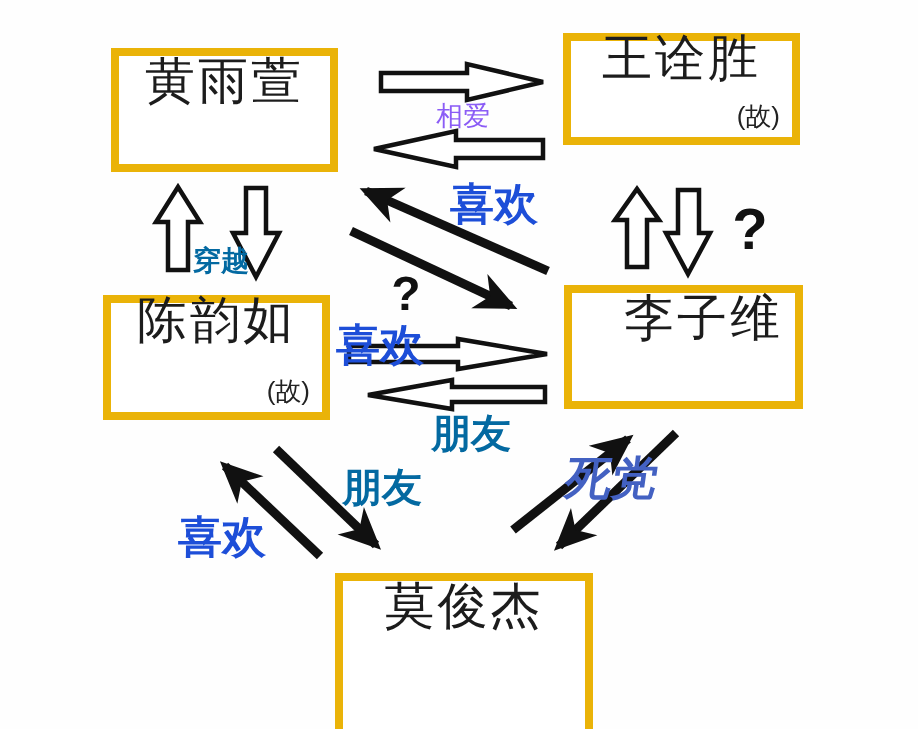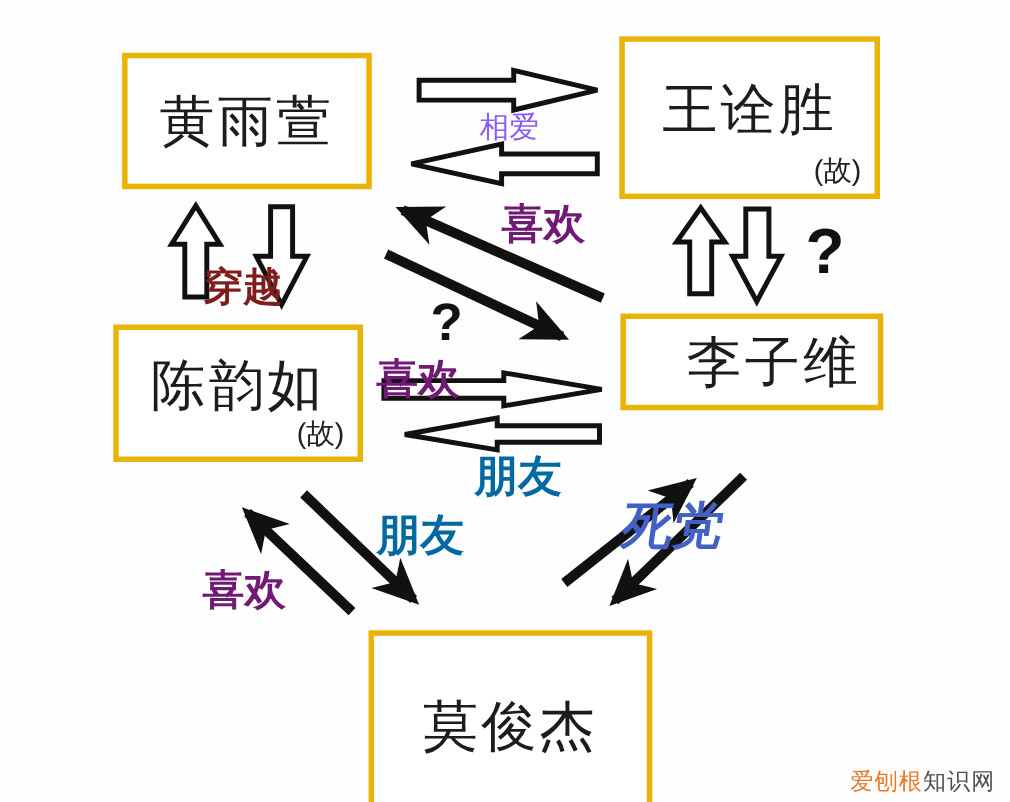--- a/index.html
+++ b/index.html
@@ -7,23 +7,23 @@
     position:relative;
     width:918px;height:729px;
     background:#fefefe;
     overflow:hidden;
     font-family:"Liberation Sans","DejaVu Sans",sans-serif;
   }
   .arrows{position:absolute;left:0;top:0;z-index:1;}
   .node{
     position:absolute;
     background:#ffffff;
-    border:5px solid #eab308;
+    border:8px solid #eab308;
     box-sizing:border-box;
-    display:flex;align-items:center;justify-content:center;
+    display:flex;align-items:flex-start;justify-content:center;
     z-index:2;
   }
   .node-name{
     font-size:50px;
     color:#1c1c1c;
     letter-spacing:3px;
     line-height:1;
     white-space:nowrap;
   }
   .node-status{
@@ -34,24 +34,24 @@
   }
   .shift-up .node-name{transform:translateY(-8px);}
   .edge-label{
     position:absolute;
     transform:translate(-50%,-50%);
     white-space:nowrap;
     line-height:1;
     z-index:3;
   }
   .lbl-plain{font-size:27px;font-weight:400;color:#8b5cf6;}
-  .lbl-black-bold{font-size:36px;font-weight:700;color:#7f1d1d;}
+  .lbl-black-bold{font-size:28px;font-weight:700;color:#0369a1;}
   .lbl-q-big{font-size:58px;font-weight:800;color:#111111;}
   .lbl-q-mid{font-size:48px;font-weight:800;color:#111111;}
-  .lbl-red{font-size:38px;font-weight:700;color:#701a75;}
+  .lbl-red{font-size:44px;font-weight:700;color:#1d4ed8;}
   .lbl-blue{font-size:40px;font-weight:700;color:#0369a1;}
   .lbl-blue-big{font-size:46px;font-weight:700;color:#4361c2;transform:translate(-50%,-50%) skewX(-8deg);}
   .watermark{
     position:absolute;
     left:773px;top:696px;
     font-size:21px;
     z-index:3;
     letter-spacing:1px;
   }
   .wm-brand{color:#e67927;}
@@ -88,31 +88,31 @@
     <line x1="276" y1="449" x2="376" y2="545" stroke="#111111" stroke-width="9" marker-end="url(#barb)"></line>
 
     <line x1="513" y1="530" x2="628" y2="439" stroke="#111111" stroke-width="9" marker-end="url(#barb)"></line>
     <line x1="676" y1="433" x2="559" y2="546" stroke="#111111" stroke-width="9" marker-end="url(#barb)"></line>
   </svg>
 
   <div class="node" style="left:111px;top:48px;width:227px;height:124px;">
     <span class="node-name">黄雨萱</span>
   </div>
 
-  <div class="node shift-up" style="left:563px;top:33px;width:237px;height:148px;">
+  <div class="node shift-up" style="left:563px;top:33px;width:237px;height:112px;">
     <span class="node-name">王诠胜</span>
     <span class="node-status">(故)</span>
   </div>
 
   <div class="node shift-up" style="left:103px;top:295px;width:227px;height:125px;">
     <span class="node-name">陈韵如</span>
     <span class="node-status">(故)</span>
   </div>
 
-  <div class="node" style="left:564px;top:285px;width:239px;height:88px;padding-left:40px;">
+  <div class="node" style="left:564px;top:285px;width:239px;height:124px;padding-left:40px;">
     <span class="node-name">李子维</span>
   </div>
 
   <div class="node" style="left:335px;top:573px;width:258px;height:174px;">
     <span class="node-name">莫俊杰</span>
   </div>
 
   <div class="edge-label lbl-plain" style="left:463px;top:116px;">相爱</div>
 
   <div class="edge-label lbl-black-bold" style="left:221px;top:261px;">穿越</div>
@@ -126,17 +126,14 @@
   <div class="edge-label lbl-red" style="left:380px;top:345px;">喜欢</div>
 
   <div class="edge-label lbl-blue" style="left:471px;top:433px;">朋友</div>
 
   <div class="edge-label lbl-red" style="left:222px;top:537px;">喜欢</div>
 
   <div class="edge-label lbl-blue" style="left:382px;top:487px;">朋友</div>
 
   <div class="edge-label lbl-blue-big" style="left:612px;top:478px;">死党</div>
 
-  <div class="watermark">
-    <span class="wm-brand">爱刨根</span><span class="wm-suffix">知识网</span>
-  </div>
 
 </div>
 
 </body></html>

